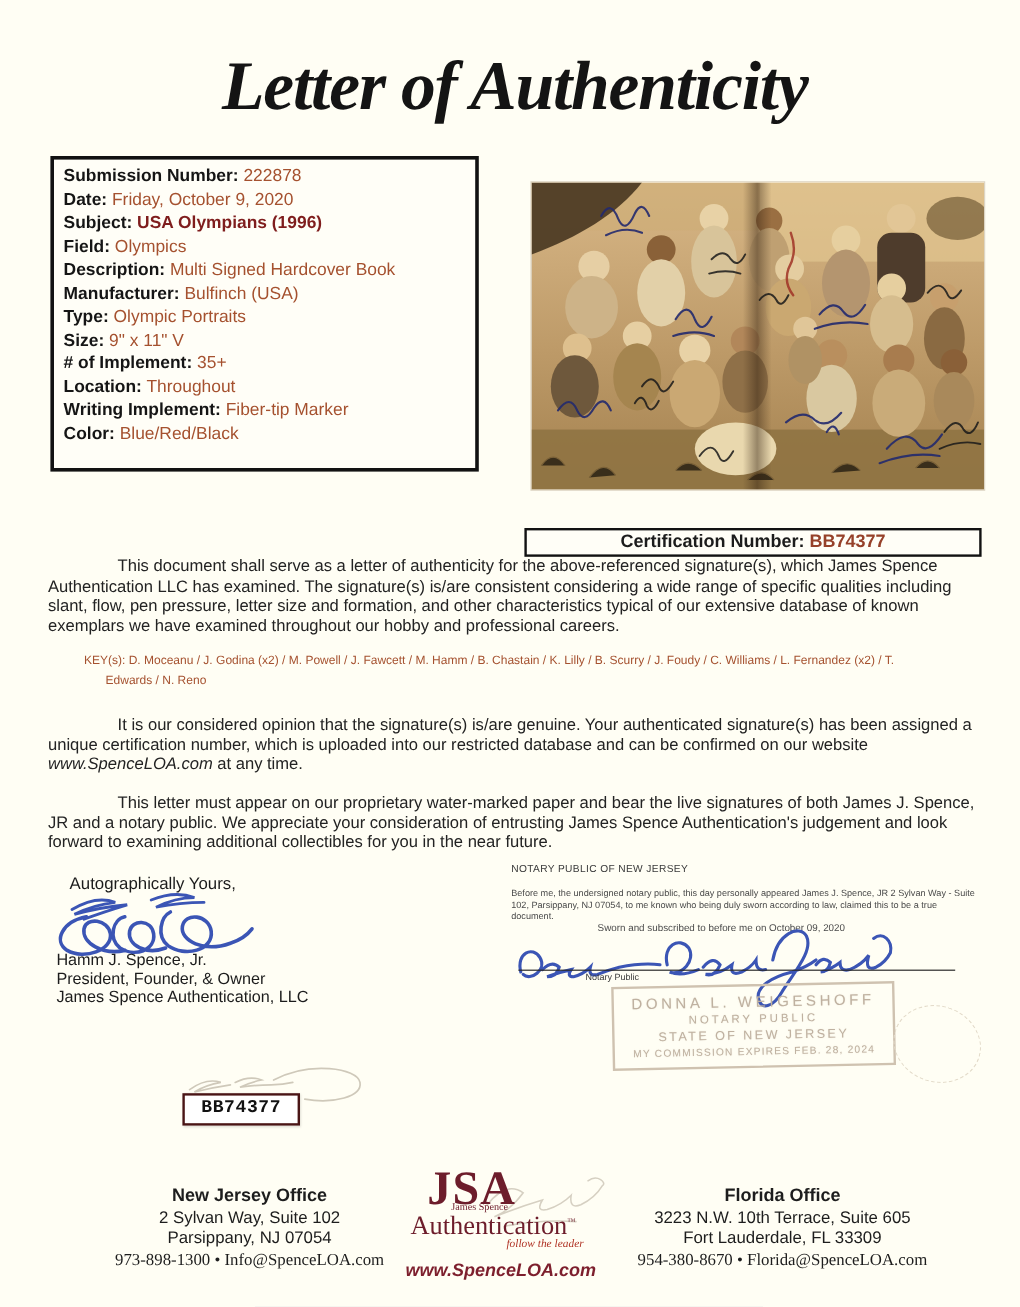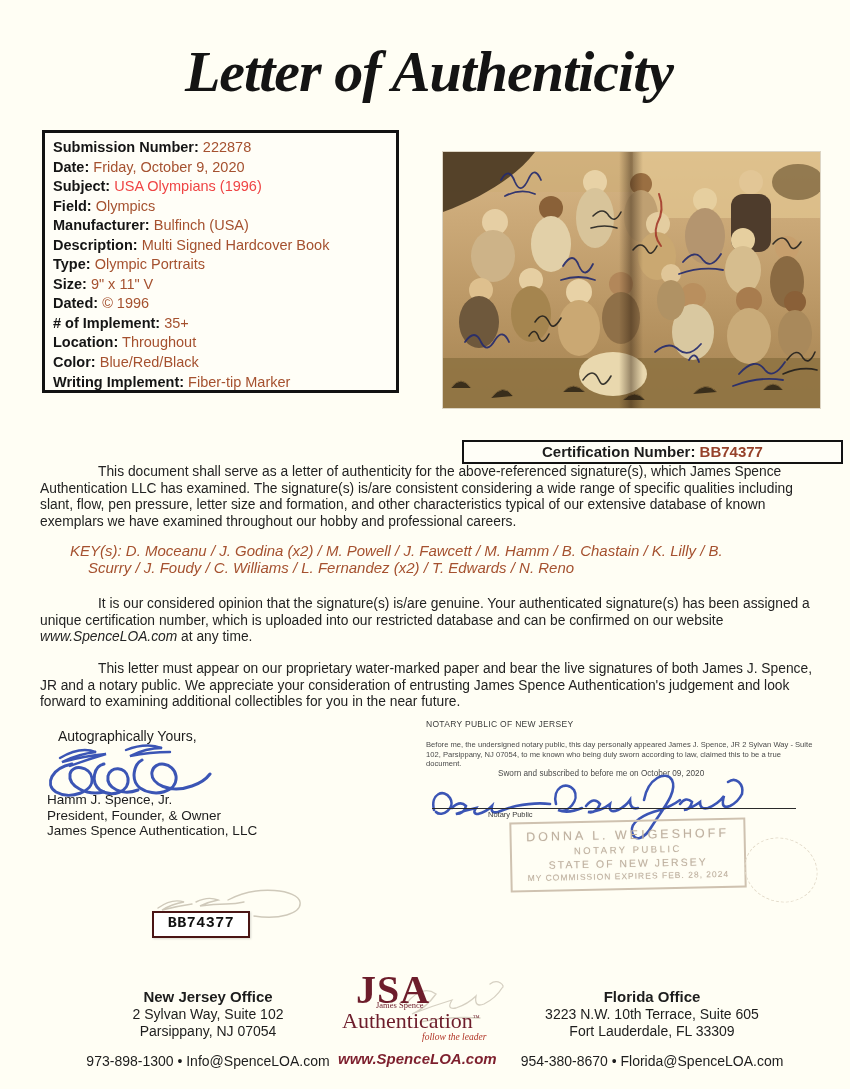--- a/index.html
+++ b/index.html
@@ -19,44 +19,44 @@
     font-size:58px; letter-spacing:-1px; color:#141414;
   }
   
   .info-box {
     position:absolute; left:42px; top:130px; width:357px; height:263px;
     border:3px solid #121212; background:#fffef7; padding:5px 12px 4px 8px;
   }
   .info-row { font-size:14.5px; line-height:19.55px; white-space:nowrap; }
   .info-label { font-weight:bold; color:#151515; }
   .info-value { color:#a5512f; }
-  .info-value.bold { font-weight:normal; color:#ef4444; }
+  .info-value.bold { font-weight:bold; color:#7f1d1d; }
   
   .photo {
     position:absolute; left:443px; top:152px; width:377px; height:256px;
     box-shadow:0 0 0 1px rgba(120,90,50,.25);
   }
   
   .cert-box {
     position:absolute; left:437px; top:440px; width:381px; height:24px;
     border:2px solid #121212; text-align:center;
-    font-size:15px; font-weight:bold; line-height:20px; background:#fffef7;margin-left:25px;
+    font-size:15px; font-weight:bold; line-height:20px; background:#fffef7;
   }
   .cert-number { color:#96412a; }
   
   .para {
     position:absolute; left:40px; width:779px;
     font-size:13.8px; line-height:16.6px; color:#232323;
     text-indent:58px;
   }
   .p1 { top:464px; }
   .key-line {
     position:absolute; left:70px; top:542px; width:700px;
-    font-size:15px; line-height:17px; color:#a5512f;
-    padding-left:18px; text-indent:-18px;font-style:italic;
+    font-size:10px; line-height:17px; color:#a5512f;
+    padding-left:18px; text-indent:-18px;
   }
   .p2 { top:596px; }
   .p3 { top:661px; }
   .link-italic { font-style:italic; }
   
   .closing { position:absolute; left:47px; top:728px; font-size:14px;margin-left:11px; }
   .sig-james { position:absolute; left:42px; top:740px; }
   .signer-block { position:absolute; left:47px; top:792px; font-size:13.5px; line-height:15.5px; }
   
   .notary-header { position:absolute; left:426px; top:719px; font-size:8.5px; letter-spacing:.3px; color:#3a3a3a; }
@@ -90,21 +90,21 @@
     font-family:"Liberation Mono","DejaVu Sans Mono",monospace;
     font-weight:bold; font-size:15px; letter-spacing:.5px; color:#111;
     text-align:center; line-height:22px;
     box-shadow:1px 1px 2px rgba(0,0,0,.15);
   }
   
   .office { position:absolute; text-align:center; font-size:14px; line-height:17.5px; color:#1d1d1d; }
   .office-nj { left:48px; top:988px; width:320px; }
   .office-fl { left:482px; top:988px; width:340px; }
   .office-title { font-weight:bold; font-size:15px; }
-  .office-contact { font-size:14px; margin-top:12px; }
+  .office-contact { font-size:14px; margin-top:1px;font-family:Liberation Serif, serif; }
   .jsa-logo { position:absolute; left:330px; top:972px; width:190px; height:100px; }
   .jsa-mark { position:relative; width:100%; height:70px; font-family:"Liberation Serif","DejaVu Serif",serif; color:#6d1d2b; }
   .jsa-big { position:absolute; left:26px; top:-6px; font-size:40px; font-weight:bold; letter-spacing:1px; }
   .jsa-small { position:absolute; left:46px; top:28px; font-size:8.5px; }
   .jsa-auth { position:absolute; left:12px; top:36px; font-size:22px; }
   .jsa-tm { font-size:7px; vertical-align:super; }
   .jsa-tagline { position:absolute; left:92px; top:60px; font-size:9.5px; font-style:italic; color:#b03325; font-family:"Liberation Serif",serif; }
   .jsa-web { position:absolute; left:8px; top:78px; font-size:15px; font-weight:bold; font-style:italic; color:#7d1f2d; }
   .jsa-ghost-sig { position:absolute; left:70px; top:-8px; }
 </style>
@@ -113,29 +113,28 @@
 
 <div class="page">
 
   <div class="doc-title">Letter of Authenticity</div>
 
   <div class="info-box">
     <div class="info-row"><span class="info-label">Submission Number:</span> <span class="info-value">222878</span></div>
     <div class="info-row"><span class="info-label">Date:</span> <span class="info-value">Friday, October 9, 2020</span></div>
     <div class="info-row"><span class="info-label">Subject:</span> <span class="info-value bold">USA Olympians (1996)</span></div>
     <div class="info-row"><span class="info-label">Field:</span> <span class="info-value">Olympics</span></div>
+    <div class="info-row"><span class="info-label">Description:</span> <span class="info-value">Multi Signed Hardcover Book</span></div>
     <div class="info-row"><span class="info-label">Manufacturer:</span> <span class="info-value">Bulfinch (USA)</span></div>
-    <div class="info-row"><span class="info-label">Description:</span> <span class="info-value">Multi Signed Hardcover Book</span></div>
     <div class="info-row"><span class="info-label">Type:</span> <span class="info-value">Olympic Portraits</span></div>
     <div class="info-row"><span class="info-label">Size:</span> <span class="info-value">9" x 11" V</span></div>
-    <div class="info-row"><span class="info-label">Dated:</span> <span class="info-value">© 1996</span></div>
     <div class="info-row"><span class="info-label"># of Implement:</span> <span class="info-value">35+</span></div>
     <div class="info-row"><span class="info-label">Location:</span> <span class="info-value">Throughout</span></div>
+    <div class="info-row"><span class="info-label">Writing Implement:</span> <span class="info-value">Fiber-tip Marker</span></div>
     <div class="info-row"><span class="info-label">Color:</span> <span class="info-value">Blue/Red/Black</span></div>
-    <div class="info-row"><span class="info-label">Writing Implement:</span> <span class="info-value">Fiber-tip Marker</span></div>
   </div>
 
   <div class="photo">
     <svg width="377" height="256" viewBox="0 0 377 256" xmlns="http://www.w3.org/2000/svg">
       <defs>
         <linearGradient id="sep" x1="0" y1="0" x2="0" y2="1">
           <stop offset="0" stop-color="#d8b787"></stop>
             <stop offset="0.55" stop-color="#bd9a68"></stop>
             <stop offset="1" stop-color="#a3814f"></stop>
         </linearGradient>

